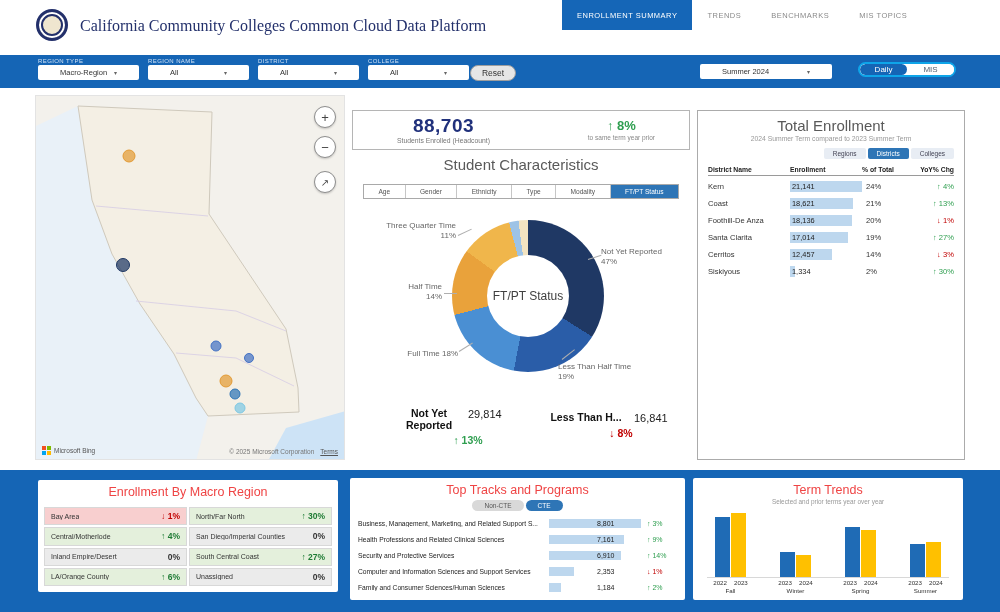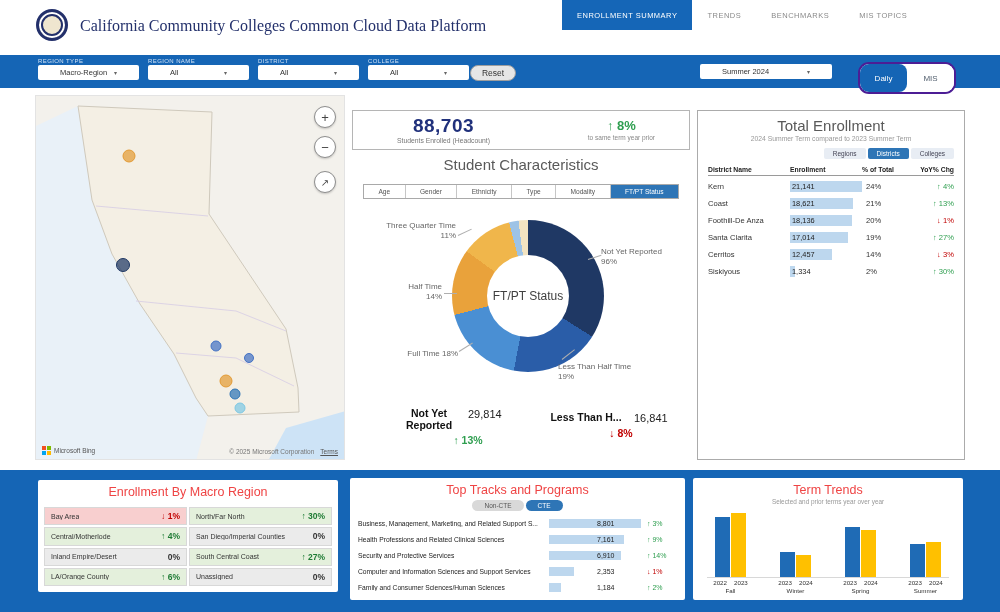--- a/index.html
+++ b/index.html
@@ -24,21 +24,21 @@
   .filter-dropdowns { position:absolute; left:38px; top:3px; display:flex; gap:9px; }
   .fgroup { width:101px; }
   .flabel { font-size:6px; color:#CFE0F4; letter-spacing:.4px; margin-bottom:1px; }
   .fselect { height:15px; background:#fff; border-radius:2px; display:flex; align-items:center;
              justify-content:space-between; padding:0 22px; font-size:7.5px; color:#333; cursor:pointer; }
   .caret { font-size:6px; color:#666; }
   .reset-btn { position:absolute; left:470px; top:10px; width:46px; height:16px; border-radius:8px;
                background:#E6E6E6; border:1px solid #9E9E9E; font-size:8.5px; color:#333;
                display:flex; align-items:center; justify-content:center; cursor:pointer; }
   .term-select { position:absolute; left:700px; top:9px; width:132px; }
-  .mode-toggle { position:absolute; left:858px; top:7px; width:98px; height:32px; border:2px solid #4c1d95;
+  .mode-toggle { position:absolute; left:858px; top:7px; width:98px; height:15px; border:2px solid #0ea5e9;
                  border-radius:11px; display:flex; overflow:hidden; background:#fff; }
   .mode-seg { flex:1; display:flex; align-items:center; justify-content:center; font-size:8px;
               background:#fff; color:#53606F; cursor:pointer; }
   .mode-seg.active { background:#1565B5; color:#fff; border-radius:8px; }
 
   
   .map { position:absolute; left:35px; top:95px; width:310px; height:365px; background:#F3F1EC;
          border:1px solid #E3E3E3; overflow:hidden; }
   .map svg { position:absolute; left:0; top:0; }
   .marker { position:absolute; border-radius:50%; border:1.5px solid; transform:translate(-50%,-50%); }
@@ -289,21 +289,21 @@
   <div class="callout co-full">
     <span>Full Time</span>
     <span>18%</span>
   </div>
   <div class="callout co-less">
     <div>Less Than Half Time</div>
     <div>19%</div>
   </div>
   <div class="callout co-notyet">
     <div>Not Yet Reported</div>
-    <div>96%</div>
+    <div>47%</div>
   </div>
   <div class="lline l1"></div>
   <div class="lline l2"></div>
   <div class="lline l3"></div>
   <div class="lline l4"></div>
   <div class="lline l5"></div>
 
   <div class="mini mini1">
     <div class="mini-name">Not Yet Reported</div>
     <div class="mini-value">29,814</div>

